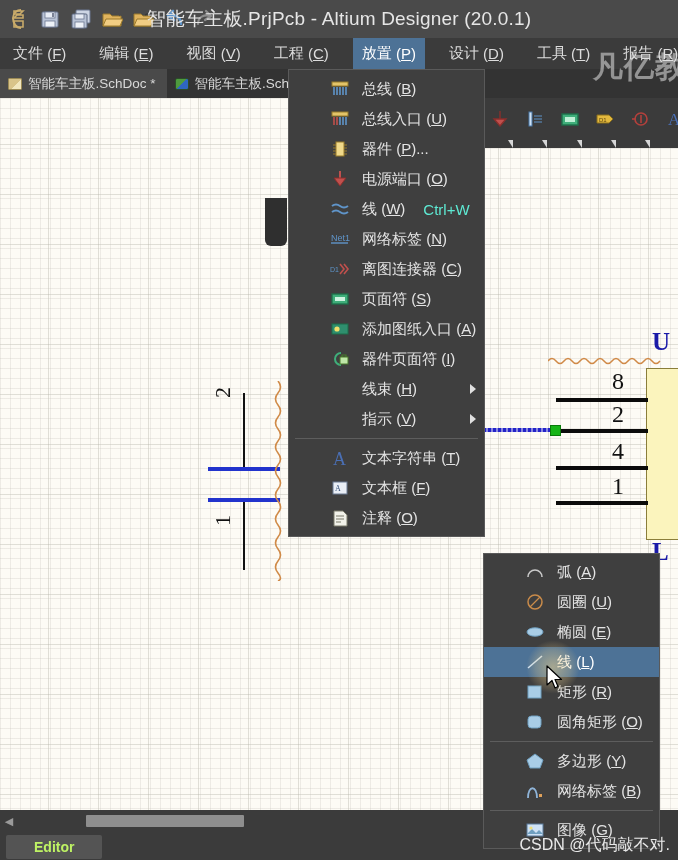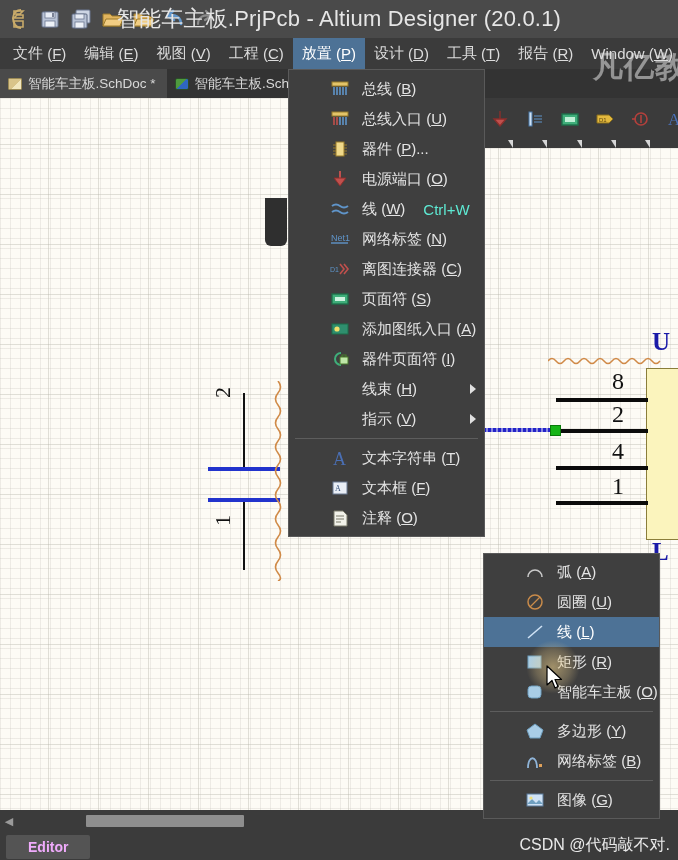--- a/index.html
+++ b/index.html
@@ -15,29 +15,30 @@
   #titlebar{
     position:absolute; left:0; top:0; width:678px; height:38px;
     background:#4a4a4a;
     display:flex; align-items:center;
   }
   #qat{ display:flex; align-items:center; gap:9px; padding-left:8px; }
   .qicon{ width:22px; height:22px; position:relative; display:block; }
   #title-text{
     position:absolute; left:0; right:0; top:0; height:38px;
     display:flex; align-items:center; justify-content:center;
-    color:#e6e6e6; font-size:22px; letter-spacing:.2px;
+    color:#e6e6e6; font-size:19px; letter-spacing:.2px;
     pointer-events:none;
   }
 
   
   #menubar{
     position:absolute; left:0; top:38px; width:678px; height:31px;
     background:#3b3b3b; display:flex; align-items:stretch;
     padding-left:4px;
+    gap:15px;
   }
   .menu-top{
     display:flex; align-items:center; padding:0 9px;
     color:#dcdcdc; font-size:15px; white-space:nowrap;
   }
   .menu-top.active{ background:#4d7296; color:#ffffff; }
   .mn-u{ text-decoration:underline; }
 
   
   #tabbar{
@@ -150,22 +151,22 @@
   }
   #hs-left{ width:18px; text-align:center; color:#9a9a9a; font-size:11px; }
   #hs-track{ position:relative; flex:1; height:23px; }
   #hs-thumb{ position:absolute; left:68px; top:5px; width:158px; height:12px;
     background:#8e8e8e; border-radius:1px; }
   #statusbar{
     position:absolute; left:0; top:833px; width:678px; height:27px;
     background:#3b3b3b; display:flex; align-items:center;
   }
   #editor-btn{
-    margin-left:6px; background:#545454; color:#f0abfc;
-    font-size:14px; font-weight:700; padding:4px 22px; border-radius:2px;
+    margin-left:6px; background:#545454; color:#bef264;
+    font-size:14px; font-weight:700; padding:4px 28px; border-radius:2px;
   }
   #watermark-csdn{
     position:absolute; right:8px; top:835px; color:#e9e9e9; font-size:16px;
     z-index:30; white-space:nowrap;
   }
   #watermark-fanyi{
     position:absolute; left:593px; top:47px; color:rgba(226,226,226,.55);
     font-size:30px; font-weight:700; letter-spacing:1px; z-index:25;
     white-space:nowrap; pointer-events:none;
   }
@@ -501,20 +502,28 @@
   <div class="mrow">
     <span class="micon">
       <svg width="22" height="20" viewBox="0 0 22 20">
           <circle cx="11" cy="10" r="7" fill="none" stroke="#c98b4a" stroke-width="1.5"></circle>
           <path d="M6 15 L16 5" stroke="#c98b4a" stroke-width="1.3"></path>
         </svg>
     </span>
     <span class="mlabel"><span>圆圈</span> (<span class="mn-u">U</span>)</span>
   </div>
 
+  <div class="mrow">
+    <span class="micon">
+      <svg width="22" height="20" viewBox="0 0 22 20">
+          <ellipse cx="11" cy="10" rx="8" ry="4.2" fill="#a9cde6" stroke="#6f9fc0"></ellipse>
+        </svg>
+    </span>
+    <span class="mlabel"><span>椭圆</span> (<span class="mn-u">E</span>)</span>
+  </div>
 
   <div class="mrow hl">
     <span class="micon">
       <svg width="22" height="20" viewBox="0 0 22 20">
           <path d="M4 16 L18 4" stroke="#cfe2f5" stroke-width="1.6"></path>
         </svg>
     </span>
     <span class="mlabel"><span>线</span> (<span class="mn-u">L</span>)</span>
   </div>
 
@@ -526,21 +535,21 @@
     </span>
     <span class="mlabel"><span>矩形</span> (<span class="mn-u">R</span>)</span>
   </div>
 
   <div class="mrow">
     <span class="micon">
       <svg width="22" height="20" viewBox="0 0 22 20">
           <rect x="4" y="4" width="13" height="12" rx="3.5" fill="#a9cde6" stroke="#6f9fc0"></rect>
         </svg>
     </span>
-    <span class="mlabel"><span>智能车主板</span> (<span class="mn-u">O</span>)</span>
+    <span class="mlabel"><span>圆角矩形</span> (<span class="mn-u">O</span>)</span>
   </div>
 
   <div class="msep"></div>
 
   <div class="mrow">
     <span class="micon">
       <svg width="22" height="20" viewBox="0 0 22 20">
           <path d="M11 3 L19 9 L16 17 H6 L3 9 Z" fill="#a9cde6" stroke="#6f9fc0"></path>
         </svg>
     </span>

